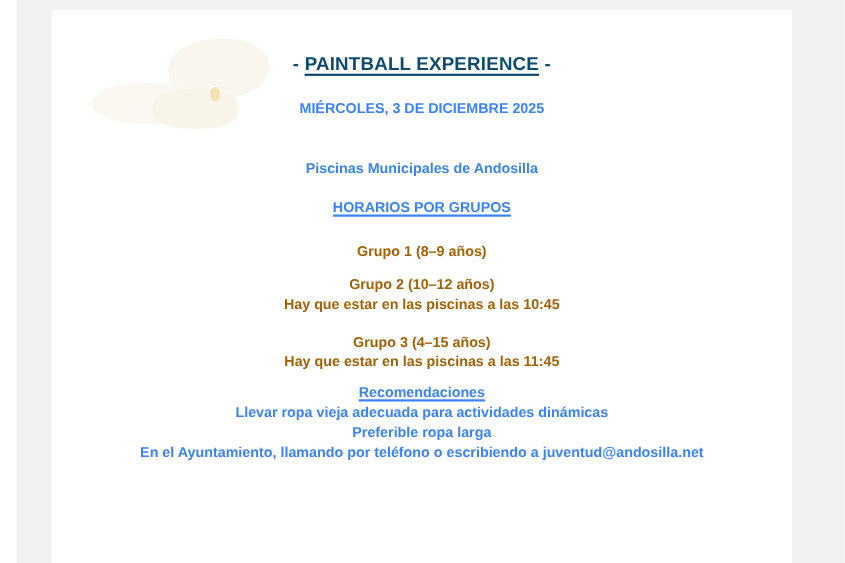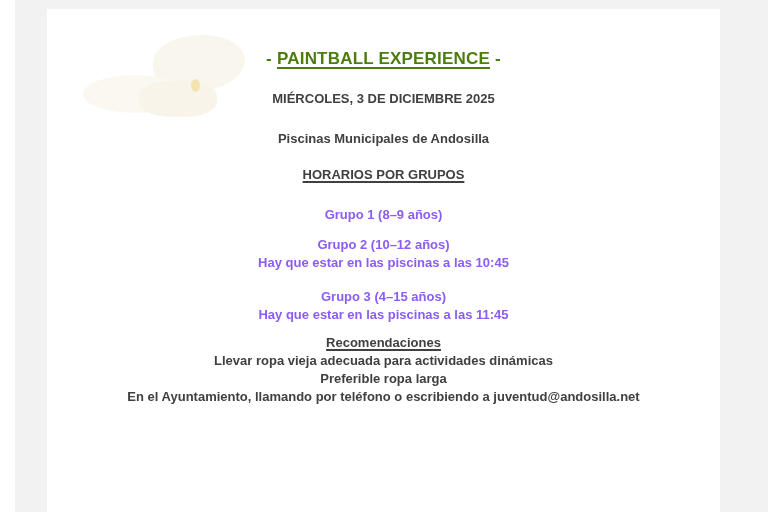--- a/index.html
+++ b/index.html
@@ -57,47 +57,47 @@
     width: 9px; height: 13px;
     background: #f2e3b0;
     border-radius: 50%;
   }
 
   .title {
     font-size: 17px;
     font-weight: bold;
     line-height: 21px;
     letter-spacing: 0.2px;
-    color: #4d7c0f;
+    color: #0c4a6e;
     margin: 0;
   }
   .title .title-text {
     text-decoration: underline;
     text-decoration-thickness: 2px;
     text-underline-offset: 3px;
   }
   .title .dash-left { margin-right: 5px; }
   .title .dash-right { margin-left: 5px; }
 
   p {
     margin: 0;
     font-size: 13px;
     font-weight: bold;
     line-height: 18px;
-    color: #404040;
+    color: #3b82f6;
   }
   .underlined {
     text-decoration: underline;
     text-decoration-thickness: 1.5px;
     text-underline-offset: 2px;
   }
-  .red { color: #8b5cf6; }
+  .red { color: #a16207; }
 
   .date-line      { margin-top: 21px; }
-  .location-line  { margin-top: 22px; }
+  .location-line  { margin-top: 36px; }
   .schedule-head  { margin-top: 18px; }
   .group-1        { margin-top: 22px; }
   .group-2        { margin-top: 12px; }
   .group-3        { margin-top: 16px; }
   .reco-head      { margin-top: 10px; }
   .contact-head   { margin-top: 20px; }
 </style>
 </head>
 <body>
 

